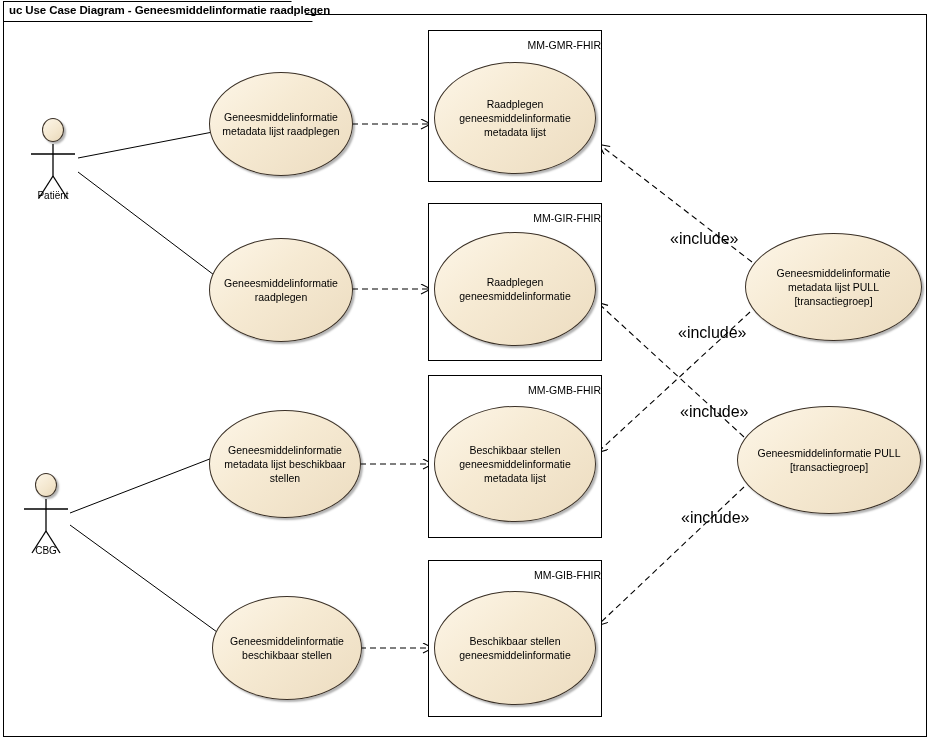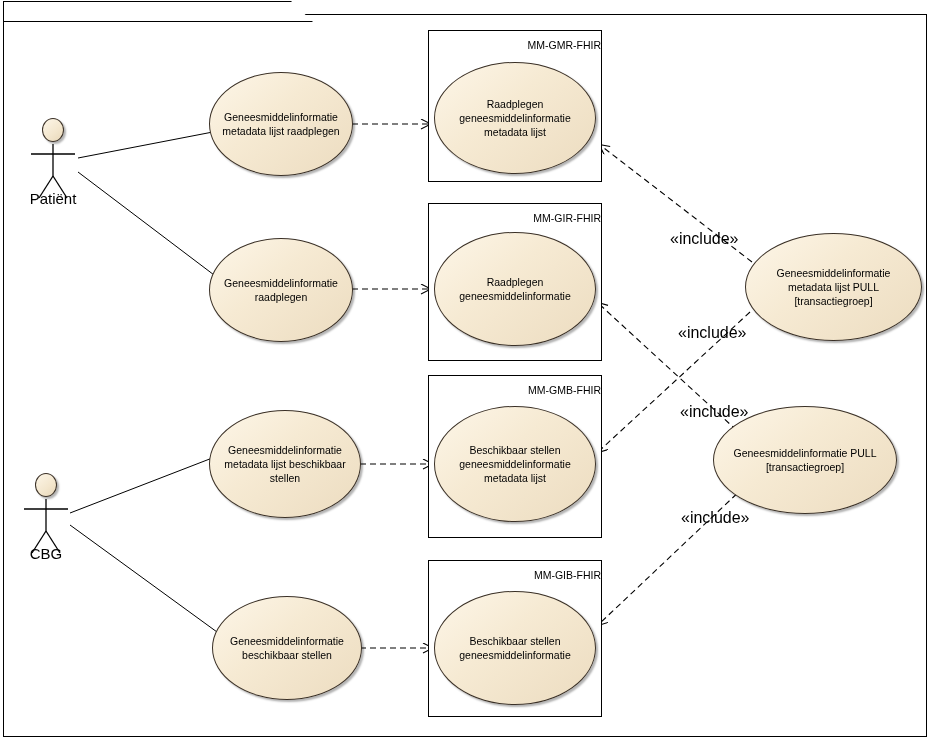--- a/index.html
+++ b/index.html
@@ -104,39 +104,40 @@
     background: linear-gradient(140deg, #fdf6e8 0%, #f3e6cd 60%, #e8d7b8 100%);
     box-shadow: 2px 2px 2px rgba(0,0,0,0.30);
     box-sizing: border-box;
   }
   .actor-label {
     position: absolute;
     top: 72px;
     left: 0;
     width: 60px;
     text-align: center;
-    font-size: 15px;
+    font-size: 10px;
     color: #000000;
     white-space: nowrap;
   }
   .edge-label {
     position: absolute;
     font-size: 16px;
     color: #000000;
     white-space: nowrap;
   }
 </style>
 </head>
 <body>
 
 <div id="canvas">
 
   <div id="frame-border"></div>
 
   <div id="diagram-title-tab"></div>
+  <div id="diagram-title-text">uc Use Case Diagram - Geneesmiddelinformatie raadplegen</div>
 
   <svg id="layer" viewBox="0 0 932 742">
     <defs>
       <marker id="openArrow" markerWidth="12" markerHeight="12" refX="10" refY="5" orient="auto" markerUnits="userSpaceOnUse">
         <path d="M1,0 L11,5 L1,10" fill="none" stroke="#000000" stroke-width="1.1"></path>
       </marker>
     </defs>
 
     <line x1="78" y1="158" x2="218" y2="131" stroke="#000000" stroke-width="1"></line>
     <line x1="78" y1="172" x2="222" y2="281" stroke="#000000" stroke-width="1"></line>
@@ -232,21 +233,21 @@
     <span class="ellipse-label">Beschikbaar stellen
 geneesmiddelinformatie</span>
   </div>
 
   <div class="ellipse" style="left:745px; top:233px; width:177px; height:108px;">
     <span class="ellipse-label">Geneesmiddelinformatie
 metadata lijst PULL
 [transactiegroep]</span>
   </div>
 
-  <div class="ellipse" style="left:713px; top:406px; width:184px; height:108px;">
+  <div class="ellipse" style="left:737px; top:406px; width:184px; height:108px;">
     <span class="ellipse-label">Geneesmiddelinformatie PULL
 [transactiegroep]</span>
   </div>
 
   <div class="edge-label" style="left:670px; top:230px;">«include»</div>
   <div class="edge-label" style="left:678px; top:324px;">«include»</div>
   <div class="edge-label" style="left:680px; top:403px;">«include»</div>
   <div class="edge-label" style="left:681px; top:509px;">«include»</div>
 
 </div>

